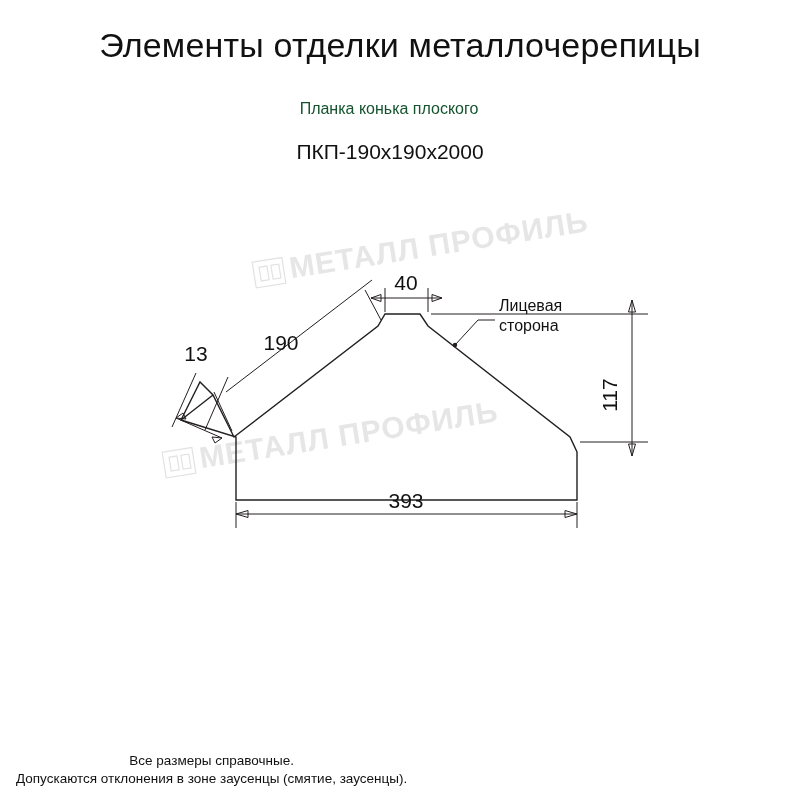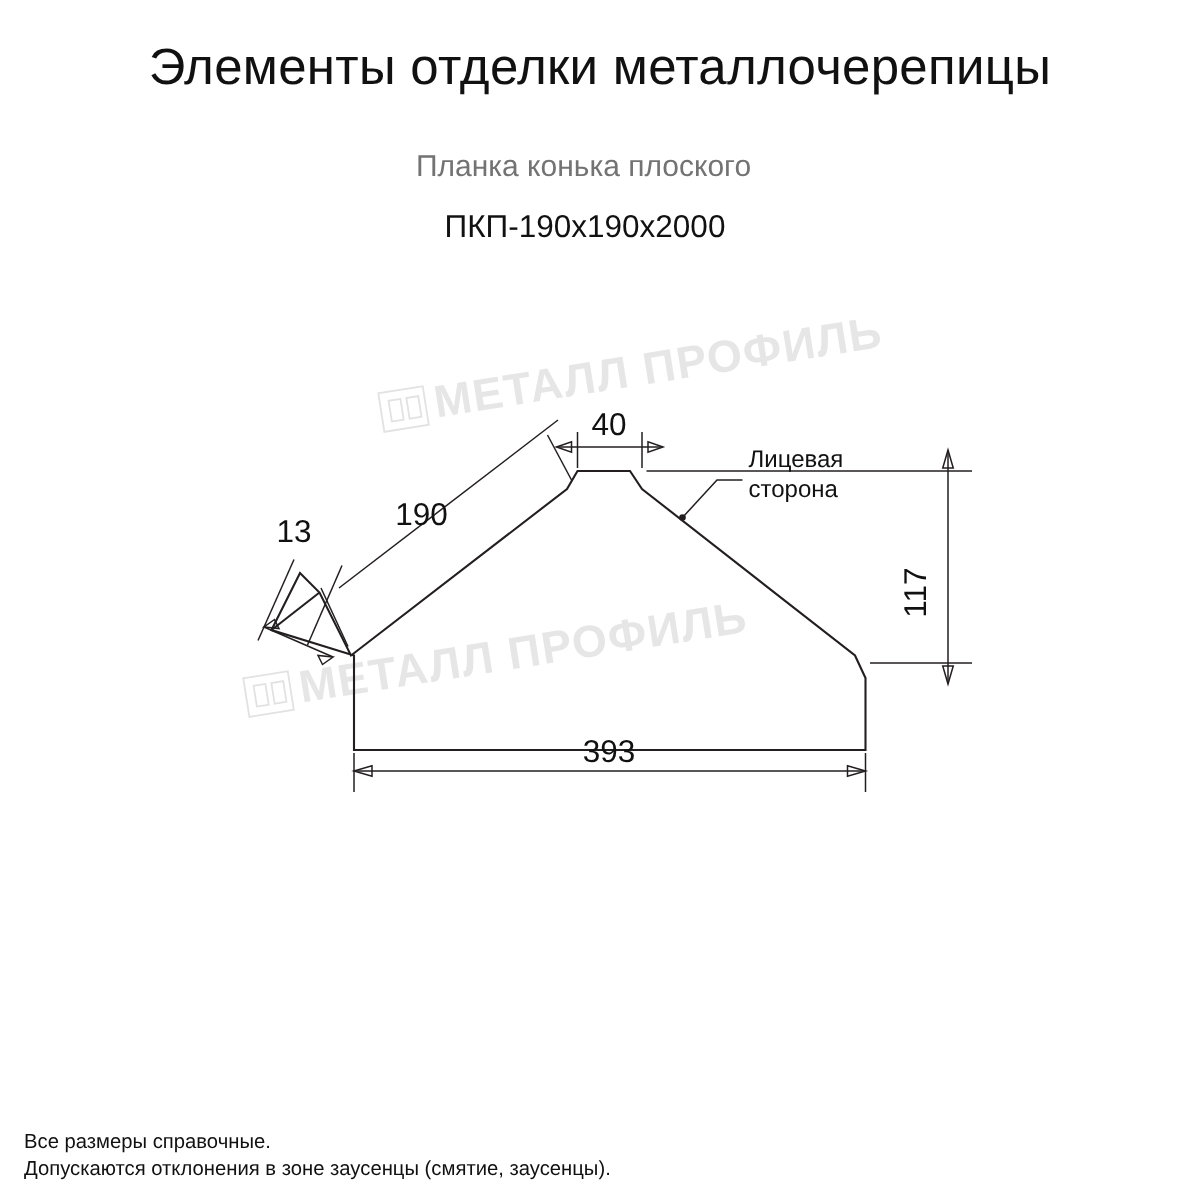--- a/index.html
+++ b/index.html
@@ -28,22 +28,22 @@
     font-size: 34px;
     letter-spacing: 0.2px;
     color: #111;
   }
   .subtitle {
     position: absolute;
     top: 100px;
     left: 0;
     width: 778px;
     text-align: center;
-    font-size: 20px;
-    color: #737373;
+    font-size: 16px;
+    color: #14532d;
   }
   .code {
     position: absolute;
     top: 140px;
     left: 0;
     width: 780px;
     text-align: center;
     font-size: 21px;
     color: #111;
   }
@@ -54,20 +54,21 @@
     width: 800px;
     height: 470px;
   }
   .footnotes {
     position: absolute;
     left: 16px;
     bottom: 12px;
     font-size: 13.5px;
     line-height: 18px;
     color: #111;
+    text-align: center;
   }
   .footnotes div {
     white-space: nowrap;
   }
   svg { display: block; }
   .wm {
     fill: none;
     stroke: #e2e2e2;
     stroke-width: 1.2;
   }

